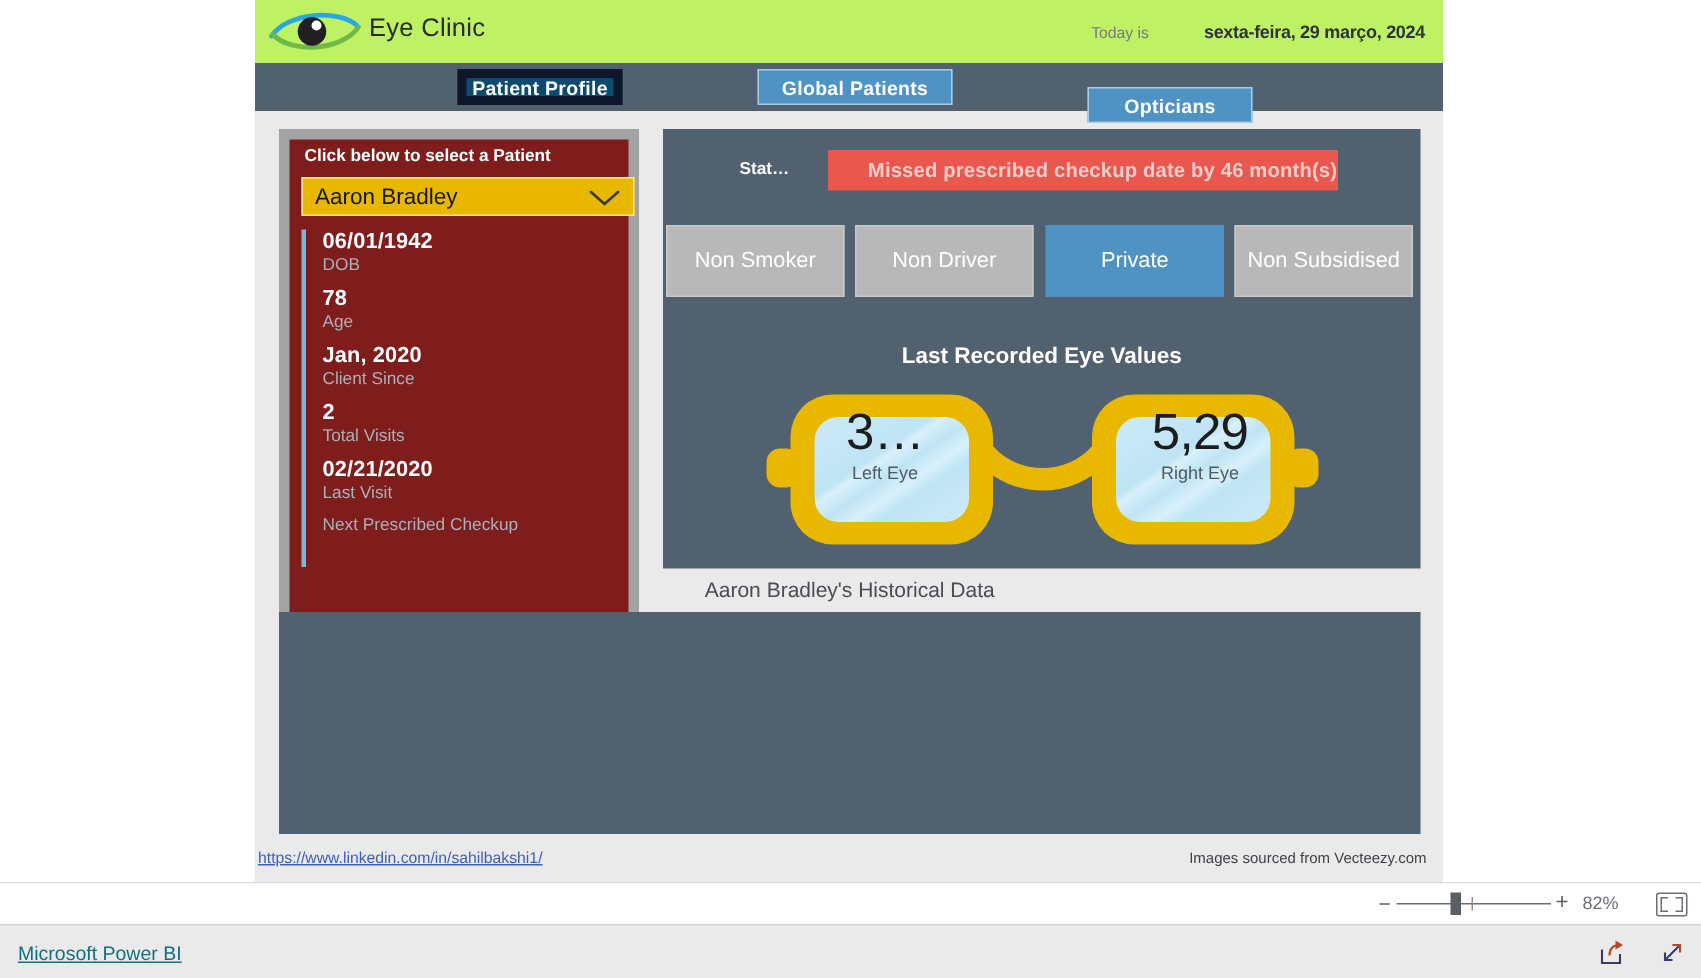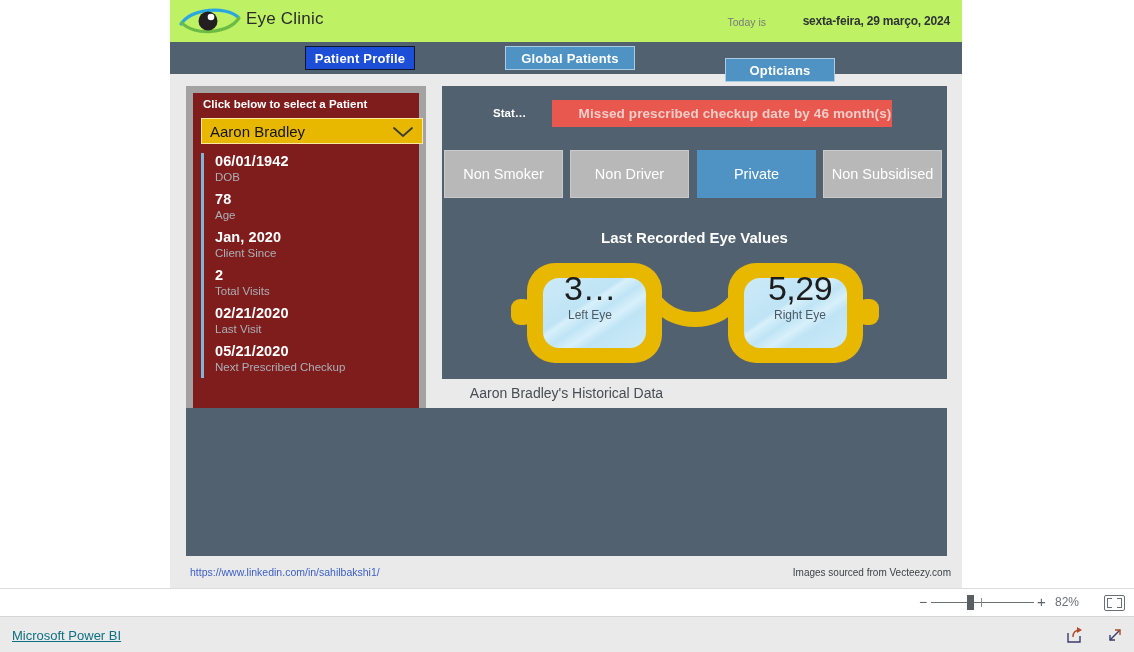--- a/index.html
+++ b/index.html
@@ -44,21 +44,21 @@
     position: absolute; left: 0; top: 42px; width: 792px; height: 32px;
     background: #51616f;
   }
   .tab {
     position: absolute; top: 4px; height: 24px;
     display: flex; align-items: center; justify-content: center;
     font-size: 13px; font-weight: bold; color: #ffffff;
     letter-spacing: .2px; box-sizing: border-box;
     cursor: pointer;
   }
-  .tab.green { left: 135px; width: 110px; background: #1d4ed8; border: 1px solid #0f172a; }
+  .tab.green { left: 135px; width: 110px; background: #0c4a6e; border: 6px solid #0f172a; }
   .tab.blue1 { left: 335px; width: 130px; background: #4e93c4; border: 1px solid #a9cce3; }
   .tab.blue2 { left: 555px; width: 110px; background: #4e93c4; border: 1px solid #a9cce3; top: 16px;}
 
   
   .patient-panel {
     position: absolute; left: 16px; top: 86px; width: 240px; height: 346px;
     background: #7f1d1d;
     border: 7px solid #a3a3a3;
     box-sizing: border-box;
   }
@@ -147,22 +147,22 @@
     position: absolute; left: 16px; top: 385px; width: 761px;
     text-align: center; font-size: 14px; color: #474d53;
   }
   .hist-panel {
     position: absolute; left: 16px; top: 408px; width: 761px; height: 148px;
     background: #51616f;
   }
 
   
   .footer-link {
-    position: absolute; left: 20px; top: 566px;
-    font-size: 10.5px; color: #3b5ec4; 
+    position: absolute; left: 2px; top: 566px;
+    font-size: 10.5px; color: #3b5ec4; text-decoration: underline;
     cursor: pointer;
   }
   .footer-credit {
     position: absolute; right: 11px; top: 567px;
     font-size: 10px; color: #3d4247;
   }
 
   
   .chrome-sep {
     position: absolute; left: 0; top: 588px; width: 1134px; height: 1px;
@@ -271,21 +271,20 @@
         </div>
         <div class="stat">
           <div class="val">2</div>
           <div class="lbl">Total Visits</div>
         </div>
         <div class="stat">
           <div class="val">02/21/2020</div>
           <div class="lbl">Last Visit</div>
         </div>
         <div class="stat">
-          <div class="val">05/21/2020</div>
           <div class="lbl">Next Prescribed Checkup</div>
         </div>
       </div>
     </div>
 
     <div class="main-card">
 
       <div class="status-row">
         <div class="status-label">Stat…</div>
         <div class="status-banner">

